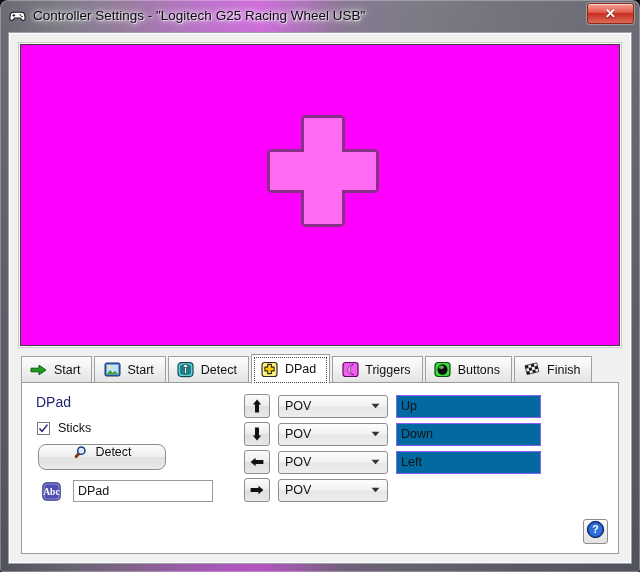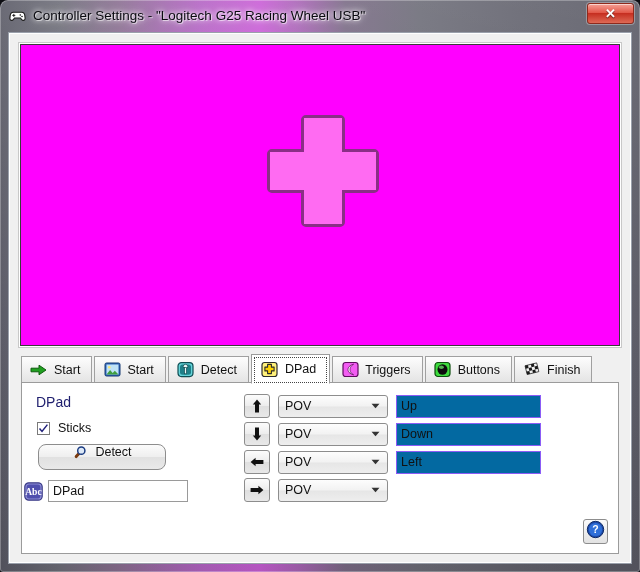--- a/index.html
+++ b/index.html
@@ -168,22 +168,22 @@
     width: 128px; height: 26px;
     background: linear-gradient(to bottom, #fbfbfb 0%, #efefef 48%, #e1e1e1 52%, #e9e9e9 100%);
     border: 1px solid #8d8d8d;
     border-radius: 8px;
     display: flex; align-items: flex-start; justify-content: center; gap: 7px;
     font-size: 12.5px; color: #111;
     cursor: pointer;
   }
 
   #name-row {
-    position: absolute; left: 2px; top: 97px;
-    display: flex; align-items: center; gap: 5px;
+    position: absolute; left: 20px; top: 97px;
+    display: flex; align-items: center; gap: 12px;
   }
   #abc-icon { width: 19px; height: 19px; }
   #name-input {
     width: 140px; height: 22px;
     border: 1px solid #9a9a9a;
     background: #fff;
     font-size: 12.5px; color: #111;
     padding: 0 4px;
     font-family: "Liberation Sans", sans-serif;
   }

